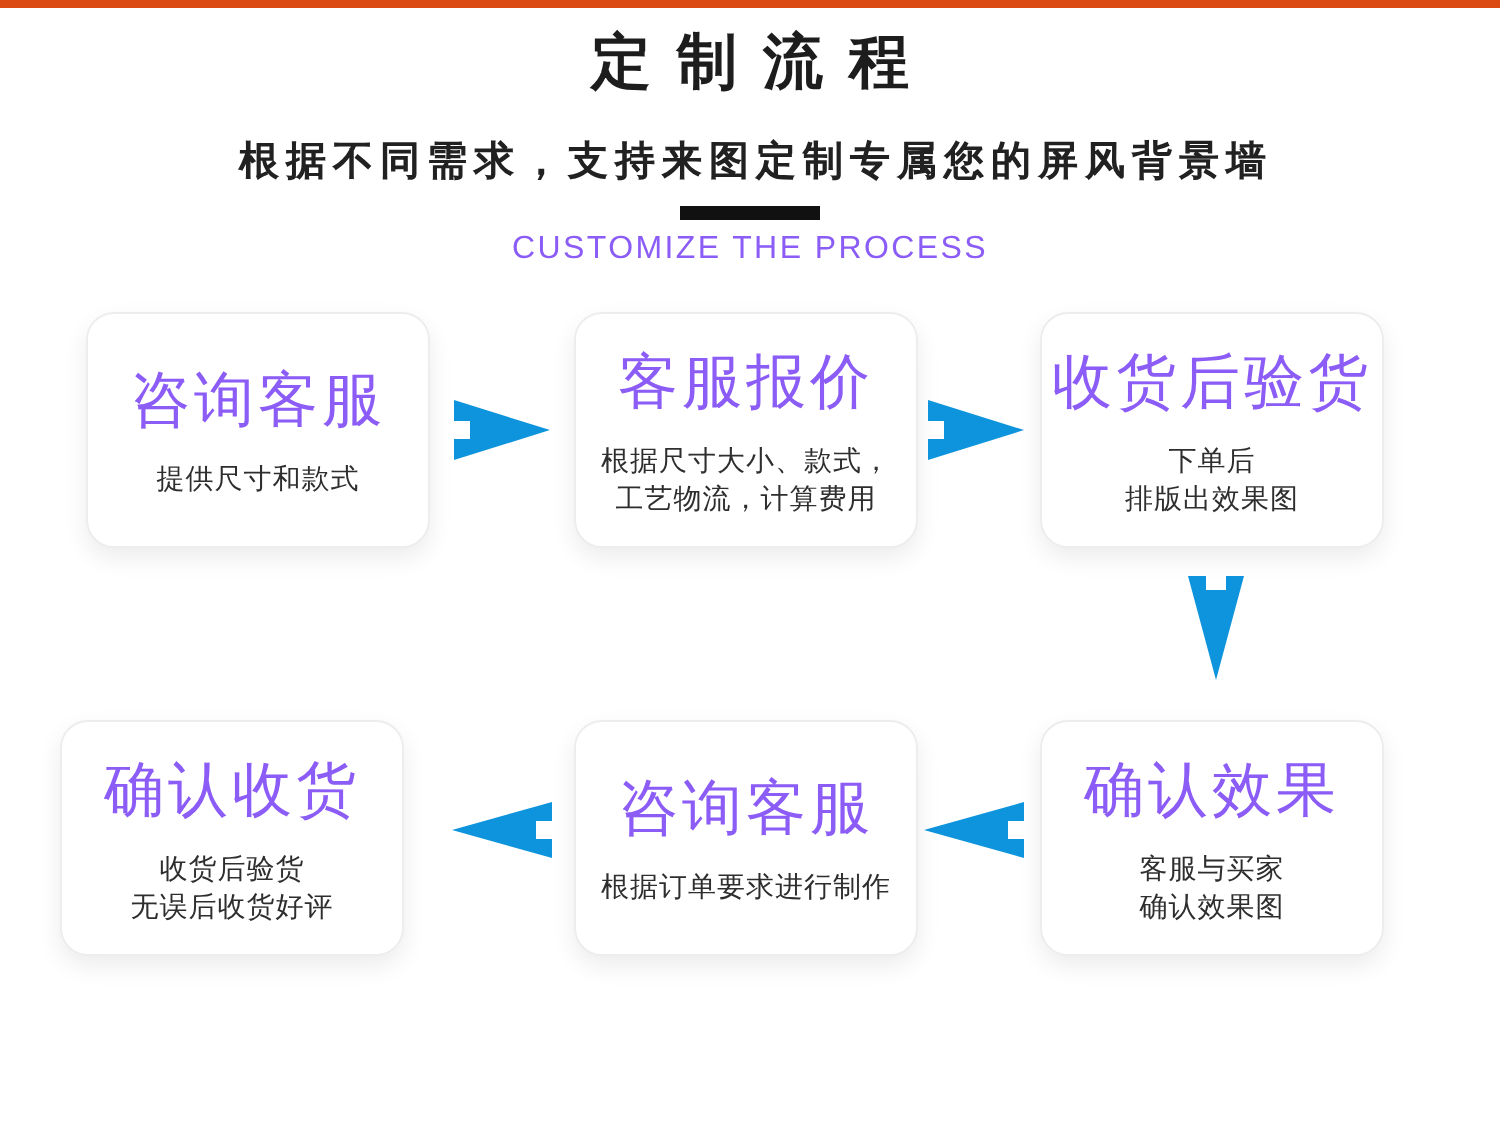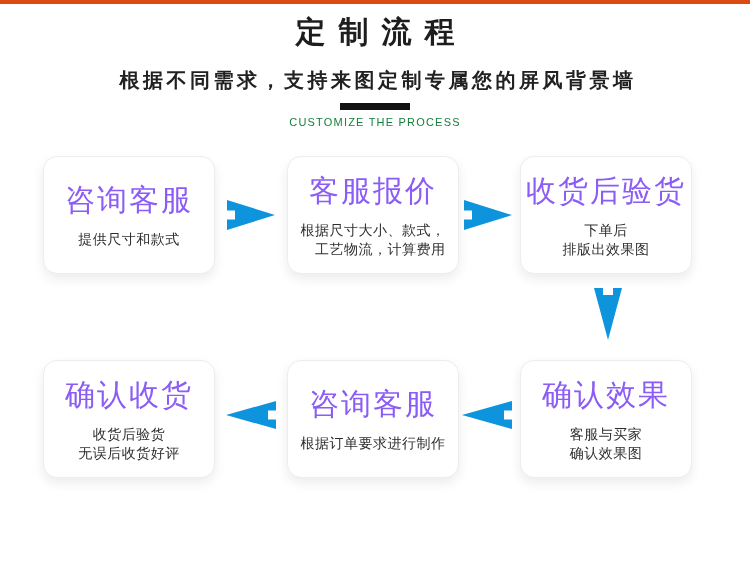--- a/index.html
+++ b/index.html
@@ -13,39 +13,39 @@
   .header { position:absolute; top:4px; left:0; width:100%; text-align:center; }
   .page-title {
     margin-top:11px; font-size:30px; line-height:1.1; font-weight:bold;
     letter-spacing:13px; padding-left:13px; color:#1d1d1d;
   }
   .subtitle {
     margin-top:19px; font-size:20px; font-weight:bold; color:#212121;
     letter-spacing:3.5px; padding-left:6px;
   }
   .divider { width:70px; height:7px; background:var(--divider,#111); margin:9px auto 0; }
-  .tagline { margin-top:6px; font-size:11px; color:#15803d; letter-spacing:1.2px; }
+  .tagline { margin-top:6px; font-size:16px; color:#8b5cf6; letter-spacing:1.2px; }
 
   .step-box {
     position:absolute; width:172px; height:118px; background:#fff;
     border:1px solid #ededed; border-radius:14px;
     box-shadow:0 5px 12px rgba(0,0,0,0.08);
     display:flex; flex-direction:column; align-items:center; justify-content:center;
     gap:9px; box-sizing:border-box; padding:6px 8px;
   }
   .step-title { font-size:30px; letter-spacing:2px; color:#8b5cf6; font-weight:500; white-space:nowrap; }
   .step-desc  { font-size:14px; line-height:1.38; color:#2e2e2e; text-align:center; letter-spacing:0.5px; }
-  .pos-2 .step-desc { text-align:right; }
+  .pos-2 .step-desc { text-align:center; }
 
   .pos-1 { left:43px;  top:156px; }
   .pos-2 { left:287px; top:156px; }
   .pos-3 { left:520px; top:156px; }
   .pos-4 { left:520px; top:360px; }
   .pos-5 { left:287px; top:360px; }
-  .pos-6 { left:43px;  top:360px; }
+  .pos-6 { left:30px;  top:360px; }
 
   .arrow { position:absolute; color:var(--accent-blue,#0e94dc); line-height:0; }
   .arr-1 { left:227px; top:200px; }
   .arr-2 { left:464px; top:200px; }
   .arr-d { left:594px; top:288px; }
   .arr-3 { left:462px; top:401px; }
   .arr-4 { left:226px; top:401px; }
   .arrow svg { display:block; }
 </style>
 </head>

